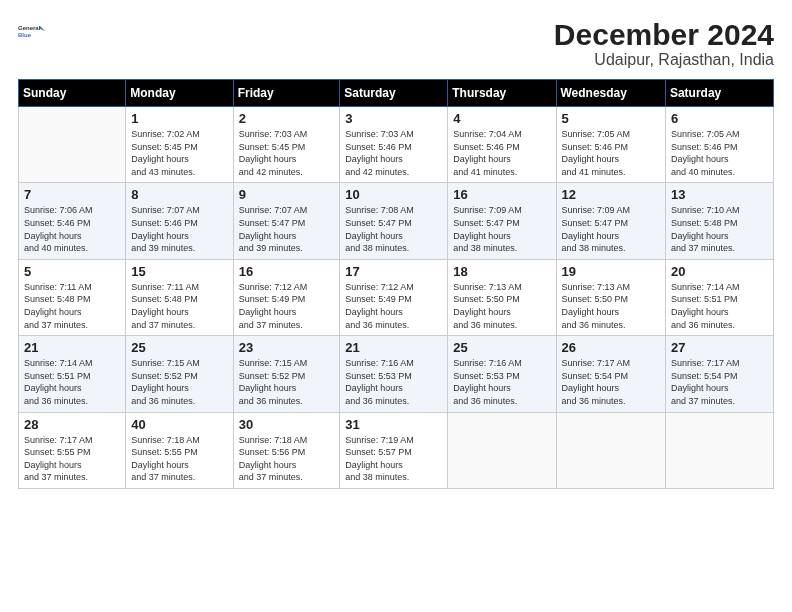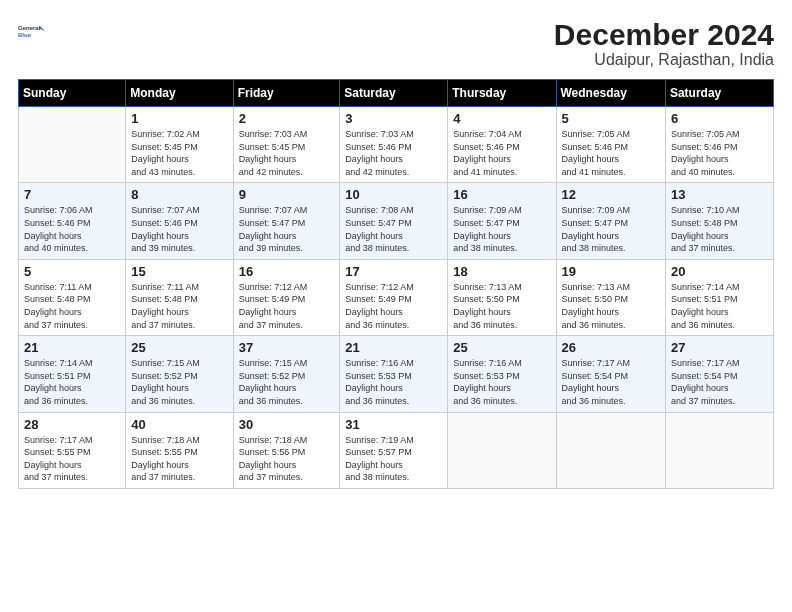--- a/index.html
+++ b/index.html
@@ -205,21 +205,21 @@
         <tr>
           <td>
           <span class="day-num">21</span>
           <span class="day-info">Sunrise: 7:14 AM<br>Sunset: 5:51 PM<br>Daylight hours<br>and 36 minutes.</span>
         </td>
           <td>
           <span class="day-num">25</span>
           <span class="day-info">Sunrise: 7:15 AM<br>Sunset: 5:52 PM<br>Daylight hours<br>and 36 minutes.</span>
         </td>
           <td>
-          <span class="day-num">37</span>
+          <span class="day-num">23</span>
           <span class="day-info">Sunrise: 7:15 AM<br>Sunset: 5:52 PM<br>Daylight hours<br>and 36 minutes.</span>
         </td>
           <td>
           <span class="day-num">21</span>
           <span class="day-info">Sunrise: 7:16 AM<br>Sunset: 5:53 PM<br>Daylight hours<br>and 36 minutes.</span>
         </td>
           <td>
           <span class="day-num">25</span>
           <span class="day-info">Sunrise: 7:16 AM<br>Sunset: 5:53 PM<br>Daylight hours<br>and 36 minutes.</span>
         </td>

